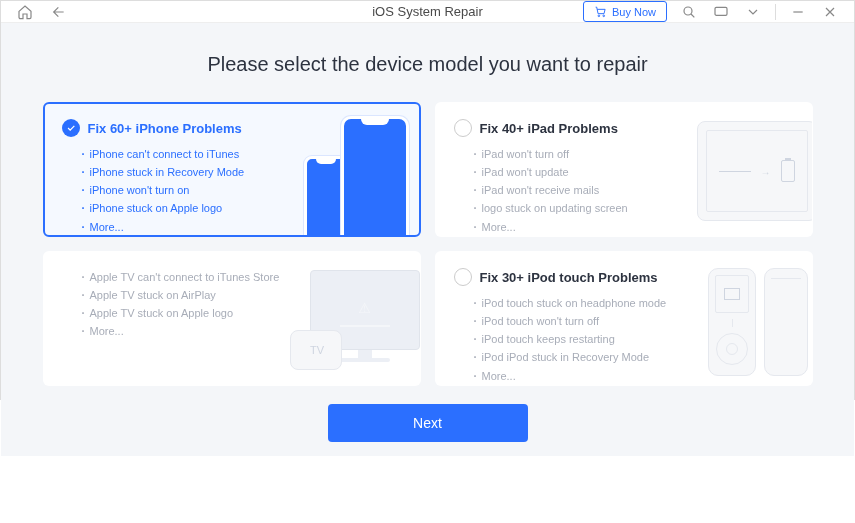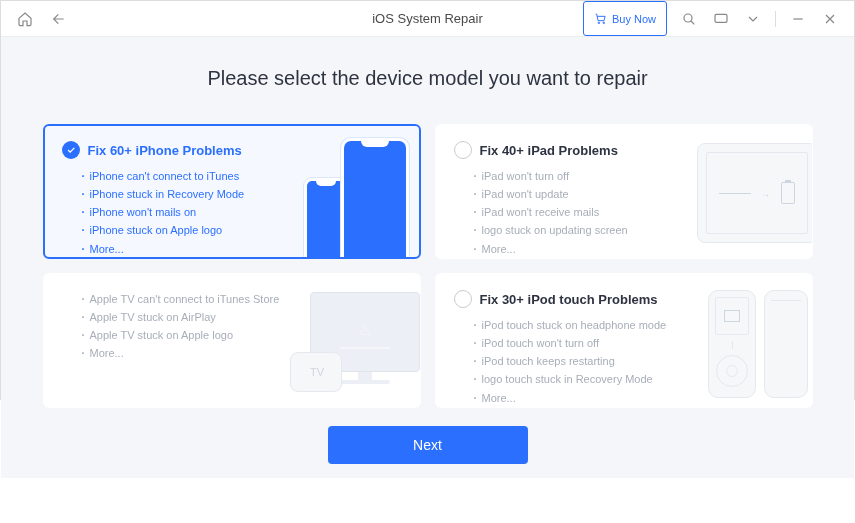--- a/index.html
+++ b/index.html
@@ -34,42 +34,42 @@
       font-size: 13px;
       color: #4a4a4a;
     }
     .titlebar-right { margin-left: auto; display: flex; align-items: center; gap: 12px; }
     .icon-btn { color: #888; cursor: pointer; display: flex; align-items: center; justify-content: center; width: 20px; height: 20px; }
     .icon-btn svg { width: 16px; height: 16px; }
     .buy-now {
       border: 1px solid #2b6fff;
       color: #2b6fff;
       font-size: 11px;
-      padding: 10px 10px;
+      padding: 3px 10px;
       border-radius: 3px;
       display: flex;
       align-items: center;
       gap: 5px;
       cursor: pointer;
     }
     .buy-now svg { width: 13px; height: 13px; }
     .divider-v { width: 1px; height: 16px; background: #ddd; }
     .content {
       flex: 1;
       background: #f4f6f9;
       padding: 30px 40px 14px 40px;
       display: flex;
       flex-direction: column;
       align-items: center;
     }
     .page-title {
       font-size: 20px;
       font-weight: 400;
       color: #2d3340;
-      margin-bottom: 34px;
+      margin-bottom: 26px;
     }
     .cards {
       display: grid;
       grid-template-columns: 1fr 1fr;
       gap: 14px;
       width: 100%;
       max-width: 770px;
     }
     .card {
       background: #fff;
@@ -260,21 +260,21 @@
           <div class="check-circle">
             <svg viewBox="0 0 24 24" fill="none" stroke="#fff" stroke-width="3">
                 <path d="M5 12l5 5L20 7"></path>
               </svg>
           </div>
           <div class="card-title">Fix 60+ iPhone Problems</div>
         </div>
         <ul>
           <li>iPhone can't connect to iTunes</li>
           <li>iPhone stuck in Recovery Mode</li>
-          <li>iPhone won't mails on</li>
+          <li>iPhone won't turn on</li>
           <li>iPhone stuck on Apple logo</li>
           <li>More...</li>
         </ul>
         <div class="card-art art-iphone">
           <div class="phone-small">
               <div class="notch"></div>
             </div>
           <div class="phone-big">
               <div class="notch"></div>
               <div class="apple"></div>
@@ -334,21 +334,21 @@
         <div class="card-head">
           <div class="check-circle">
             
           </div>
           <div class="card-title">Fix 30+ iPod touch Problems</div>
         </div>
         <ul>
           <li>iPod touch stuck on headphone mode</li>
           <li>iPod touch won't turn off</li>
           <li>iPod touch keeps restarting</li>
-          <li>logo touch stuck in Recovery Mode</li>
+          <li>iPod iPod stuck in Recovery Mode</li>
           <li>More...</li>
         </ul>
         <div class="card-art art-ipod">
           <div class="pod1">
               <div class="screen">
                 <div class="rect"></div>
               </div>
               <div class="line"></div>
               <div class="wheel"></div>
             </div>

